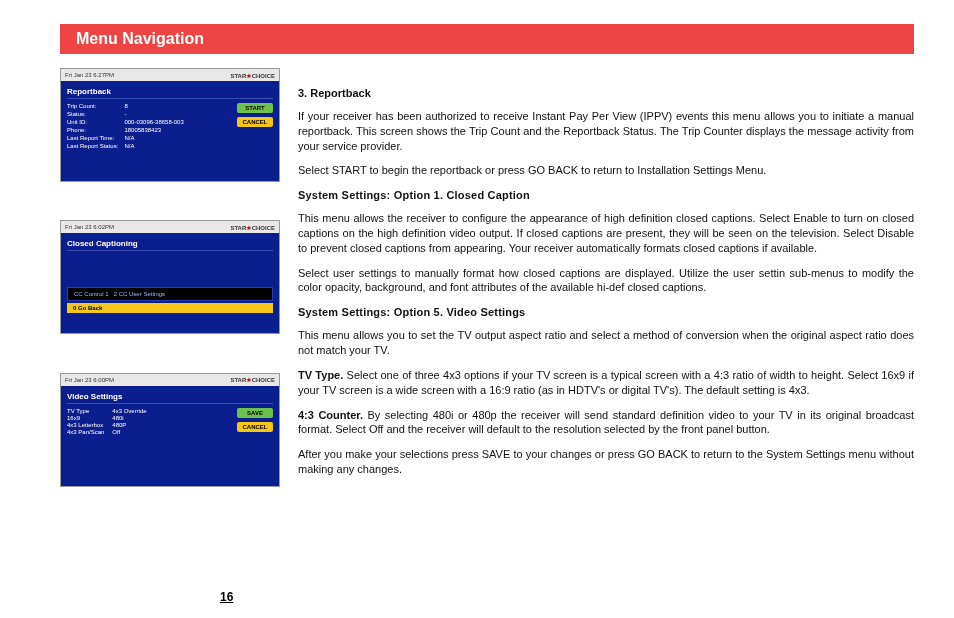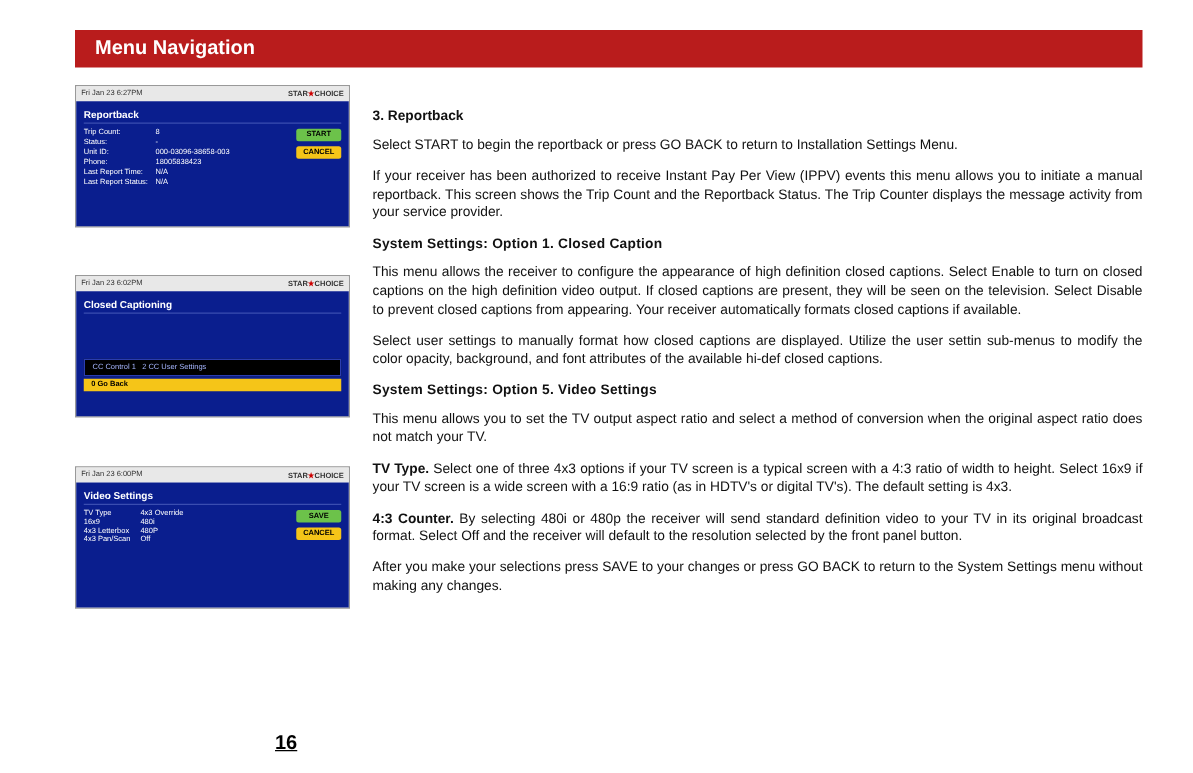--- a/index.html
+++ b/index.html
@@ -5,21 +5,21 @@
     * { margin: 0; padding: 0; box-sizing: border-box; }
     body {
       font-family: Arial, Helvetica, sans-serif;
       background: #fff;
       width: 954px;
       height: 618px;
       position: relative;
       overflow: hidden;
     }
     .header-bar {
-      background: #b91c1c;
+      background: #ef4444;
       color: #fff;
       padding: 6px 16px;
       margin: 24px 40px 8px 60px;
       font-size: 16px;
       font-weight: bold;
     }
     .content-wrap {
       display: flex;
       padding: 0 40px 0 60px;
       gap: 18px;
@@ -116,21 +116,21 @@
     }
     .sec-num-title { font-weight: bold; margin-bottom: 8px; font-size:11px;margin-top:18px; }
     .para { margin-bottom: 10px; text-align: justify; }
     .sub-head { font-weight: bold; margin: 6px 0 8px 0; font-size:11px; letter-spacing:0.2px;}
     .bold-lead { font-weight: bold; }
     .page-num {
       position: absolute;
       left: 220px;
       bottom: 14px;
       font-weight: bold;
-      font-size: 16px;
+      font-size: 12px;
       text-decoration: underline;
     }
   </style>
 </head>
 <body>
 
 <div class="header-bar">Menu Navigation</div>
 
 <div class="content-wrap">
 
@@ -208,22 +208,22 @@
           <div class="ss-btn btn-green">SAVE</div>
           <div class="ss-btn btn-yellow">CANCEL</div>
         </div>
       </div>
     </div>
 
   </div>
 
   <div class="right-col">
     <div class="sec-num-title">3. Reportback</div>
+    <div class="para">If your receiver has been authorized to receive Instant Pay Per View (IPPV) events this menu allows you to initiate a manual reportback. This screen shows the Trip Count and the Reportback Status. The Trip Counter displays the message activity from your service provider.</div>
     <div class="para">Select START to begin the reportback or press GO BACK to return to Installation Settings Menu.</div>
-    <div class="para">If your receiver has been authorized to receive Instant Pay Per View (IPPV) events this menu allows you to initiate a manual reportback. This screen shows the Trip Count and the Reportback Status. The Trip Counter displays the message activity from your service provider.</div>
 
     <div class="sub-head">System Settings: Option 1. Closed Caption</div>
     <div class="para">This menu allows the receiver to configure the appearance of high definition closed captions. Select Enable to turn on closed captions on the high definition video output. If closed captions are present, they will be seen on the television. Select Disable to prevent closed captions from appearing. Your receiver automatically formats closed captions if available.</div>
     <div class="para">Select user settings to manually format how closed captions are displayed. Utilize the user settin sub-menus to modify the color opacity, background, and font attributes of the available hi-def closed captions.</div>
 
     <div class="sub-head">System Settings: Option 5. Video Settings</div>
     <div class="para">This menu allows you to set the TV output aspect ratio and select a method of conversion when the original aspect ratio does not match your TV.</div>
     <div class="para"><span class="bold-lead">TV Type.</span><span> Select one of three 4x3 options if your TV screen is a typical screen with a 4:3 ratio of width to height. Select 16x9 if your TV screen is a wide screen with a 16:9 ratio (as in HDTV's or digital TV's). The default setting is 4x3.</span></div>
     <div class="para"><span class="bold-lead">4:3 Counter.</span><span> By selecting 480i or 480p the receiver will send standard definition video to your TV in its original broadcast format. Select Off and the receiver will default to the resolution selected by the front panel button.</span></div>
     <div class="para">After you make your selections press SAVE to your changes or press GO BACK to return to the System Settings menu without making any changes.</div>

